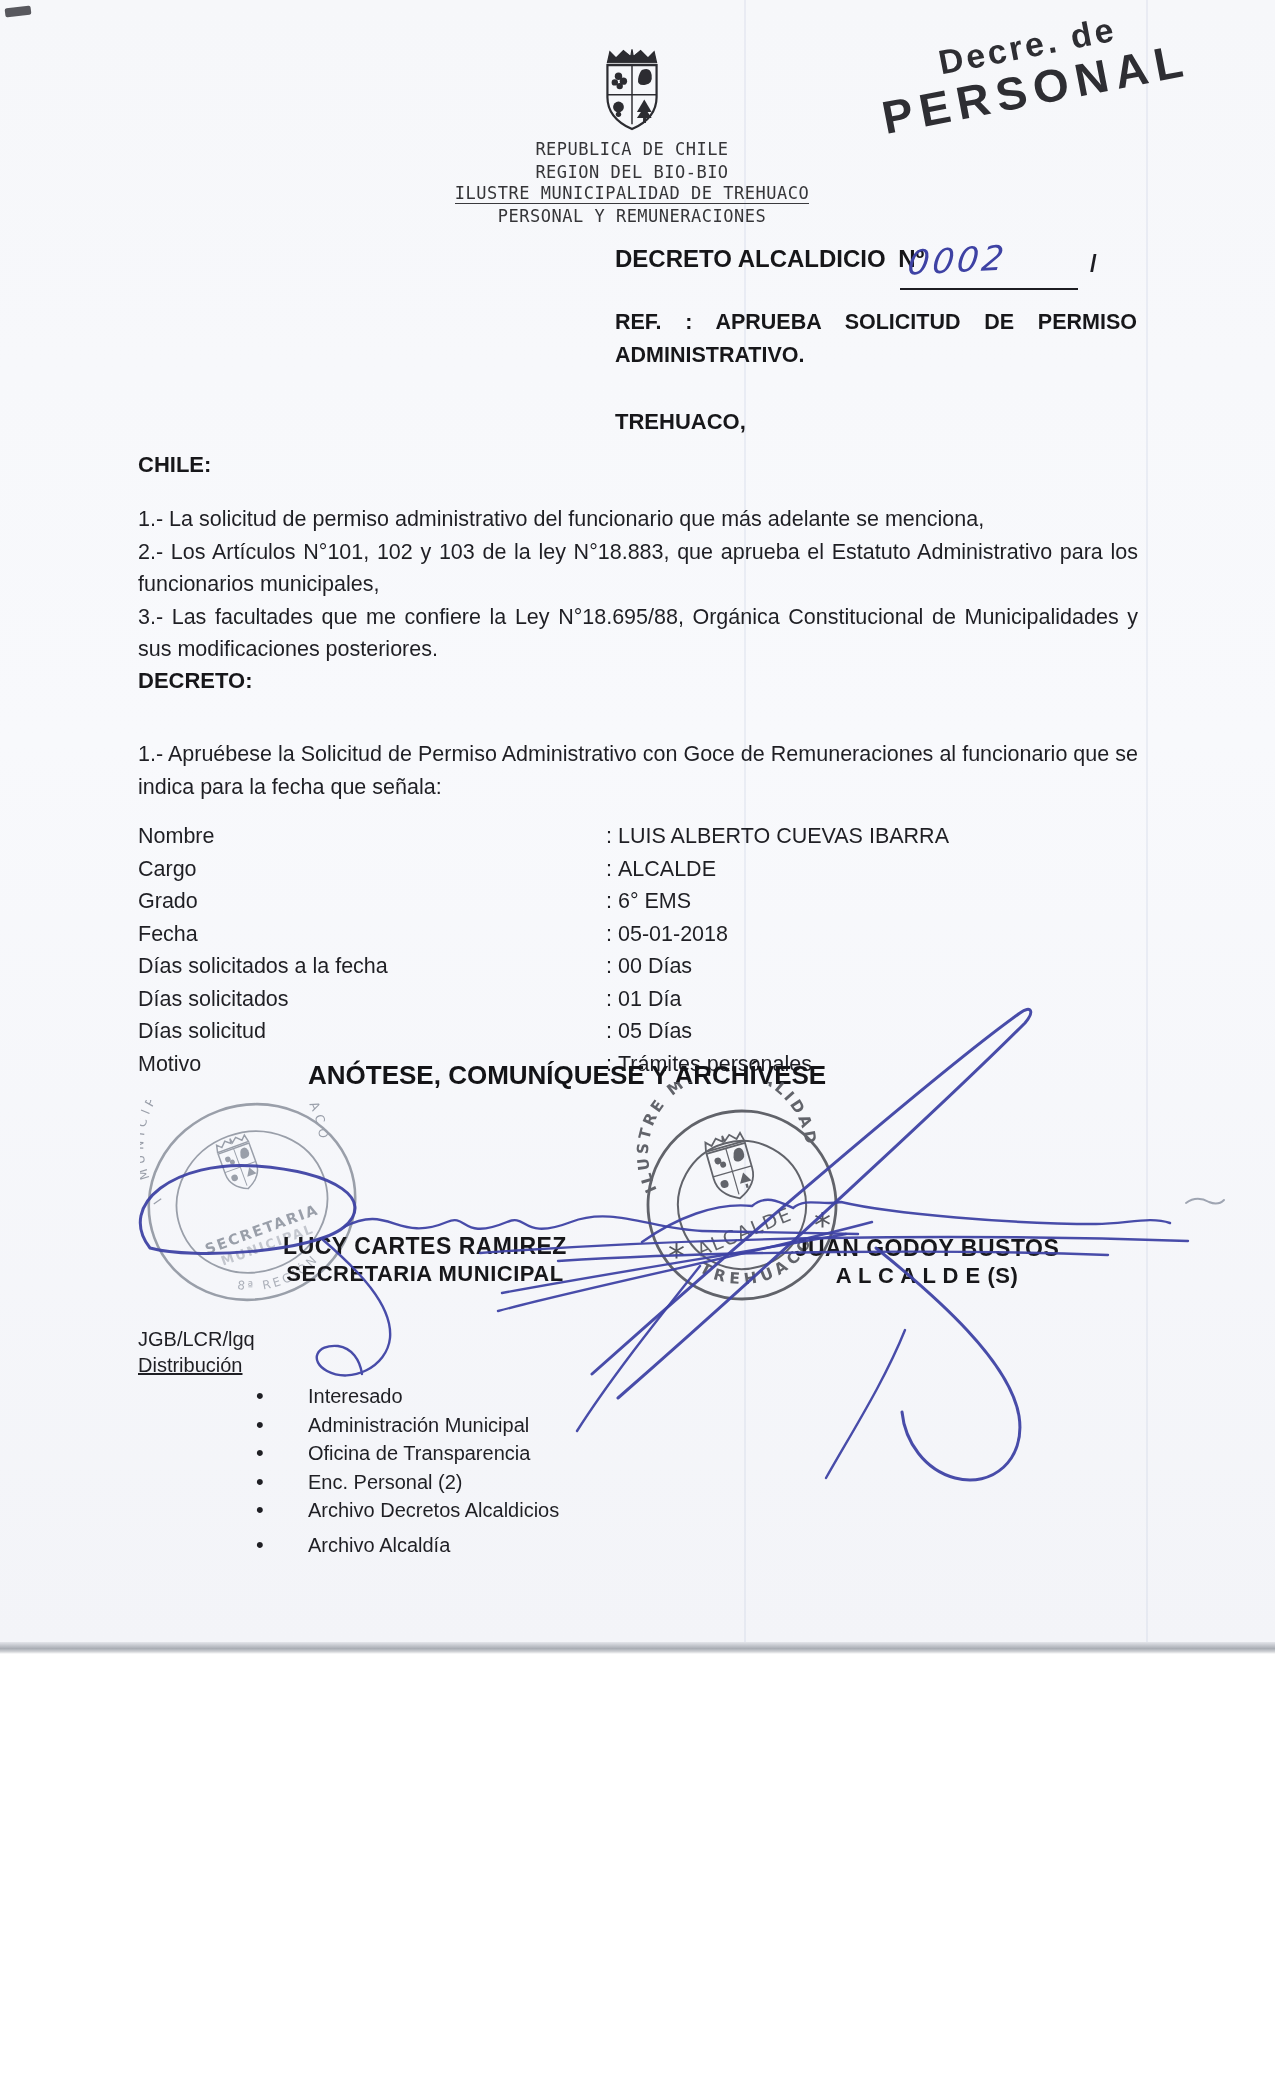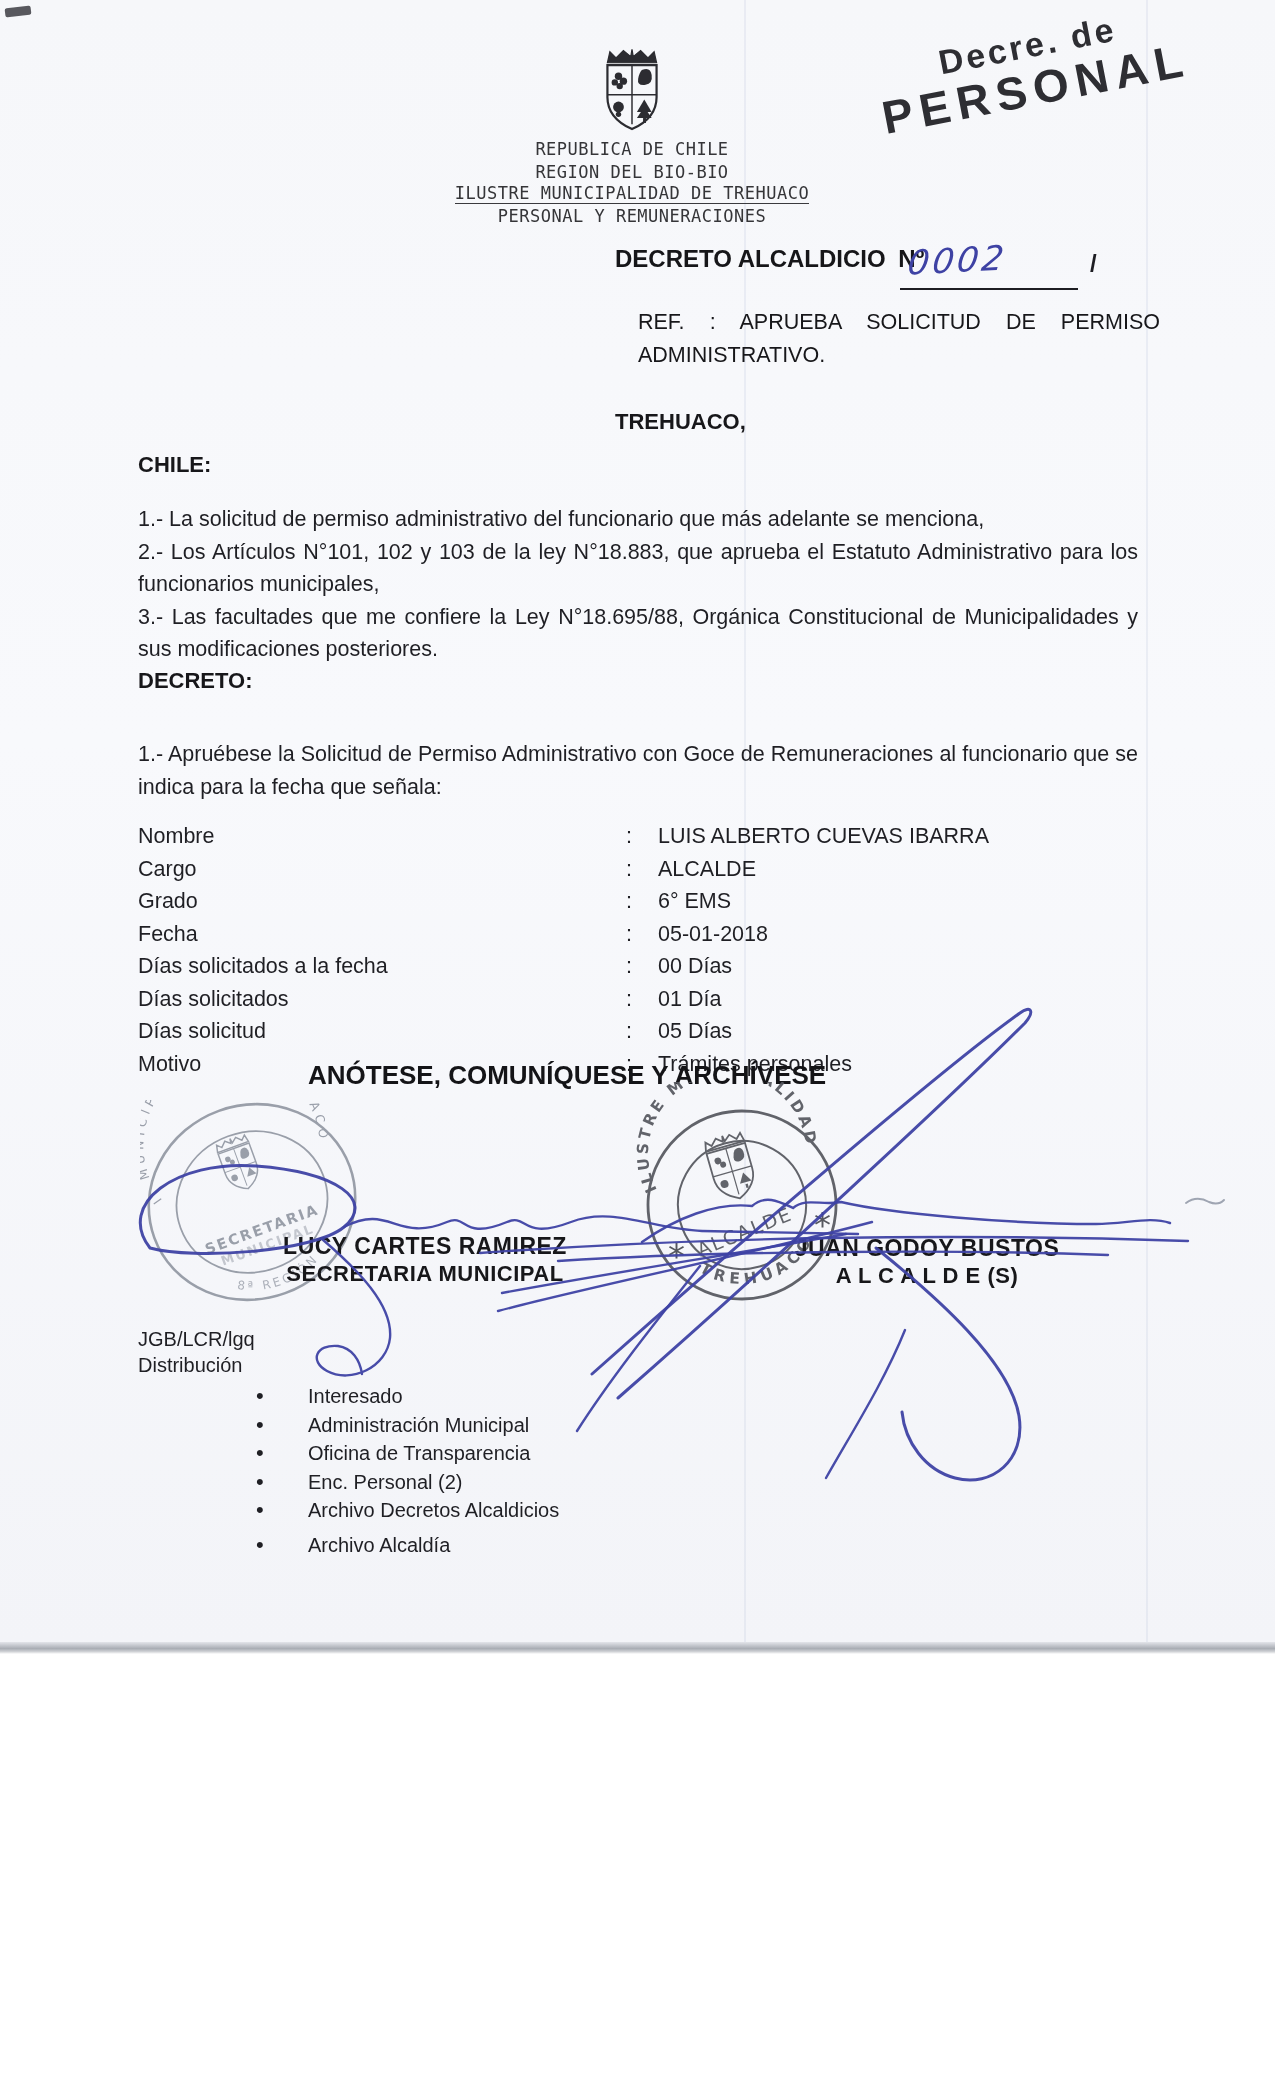--- a/index.html
+++ b/index.html
@@ -42,47 +42,47 @@
   .title-row .lbl{font-size:24px;font-weight:bold;color:#161619;}
   .hand-number{
     position:absolute;left:908px;top:240px;font-size:34px;color:#3e42a4;
     font-style:italic;letter-spacing:3px;transform:rotate(-3deg) skewX(-10deg);
     font-family:"DejaVu Sans", sans-serif;
   }
   .number-underline{position:absolute;left:900px;top:288px;width:178px;height:2px;background:#1d1d22;}
   .title-slash{position:absolute;left:1090px;top:250px;font-size:24px;font-weight:bold;color:#1d1d22;}
   .ref-block{
     position:absolute;left:615px;top:306px;width:522px;
-    font-size:21.5px;font-weight:normal;line-height:33px;text-align:justify;color:#17171a;margin-left:23px;
+    font-size:21.5px;font-weight:bold;line-height:33px;text-align:justify;color:#17171a;
   }
   .place-line{position:absolute;left:615px;top:409px;font-size:22px;font-weight:bold;color:#17171a;}
   
   .sec-heading{font-size:22px;font-weight:bold;color:#17171a;}
   .vistos-head{position:absolute;left:138px;top:452px;}
   .vistos-body{position:absolute;left:138px;top:503px;width:1000px;}
   .para{margin:0;font-size:21.5px;line-height:32.5px;text-align:justify;color:#1f1f24;}
   .decreto-head{position:absolute;left:138px;top:668px;}
   .decreto-body{position:absolute;left:138px;top:738px;width:1000px;}
   
   .details{position:absolute;left:138px;top:820px;width:1000px;font-size:21.5px;line-height:32.5px;}
-  .details .row{display:flex;gap:20px;}
+  .details .row{display:flex;}
   .details .lab{width:468px;flex:none;}
   .details .sep{width:12px;flex:none;}
   .details .val{flex:1;}
   
   .closing{position:absolute;left:308px;top:1060px;font-size:26px;font-weight:bold;color:#141417;}
   
   .sig-name{position:absolute;width:370px;text-align:center;font-weight:bold;color:#17171a;}
   .sig-name .nm{font-size:23px;line-height:28px;letter-spacing:0.5px;}
   .sig-name .tt{font-size:22px;line-height:28px;letter-spacing:0.5px;}
   .sig-left{left:240px;top:1232px;}
   .sig-right{left:742px;top:1234px;}
   
   .initials{position:absolute;left:138px;top:1328px;font-size:20px;}
-  .dist-head{position:absolute;left:138px;top:1354px;font-size:20px;}
+  .dist-head{position:absolute;left:138px;top:1354px;font-size:20px;text-decoration:underline;}
   .dist-list{position:absolute;left:252px;top:1382px;margin:0;padding:0;list-style:none;font-size:20px;}
   .dist-list li{line-height:28.5px;padding-left:56px;position:relative;}
   .dist-list li::before{content:"\2022";position:absolute;left:4px;font-size:22px;}
   .dist-list li:last-child{margin-top:6px;}
   
   .stamp-svg{position:absolute;pointer-events:none;}
   .ink-overlay{position:absolute;left:0;top:0;pointer-events:none;}
   .ink-overlay path{fill:none;stroke:#3e42a4;stroke-width:2.4;stroke-linecap:round;opacity:.95;}
   .ink-overlay path.thick{stroke-width:3;}
   .ink-overlay path.gray{stroke:#9aa0ae;stroke-width:2;}

